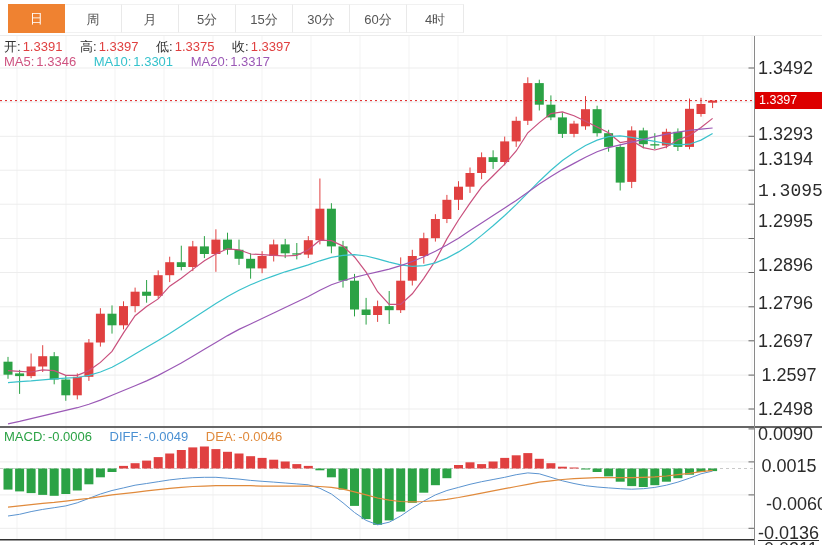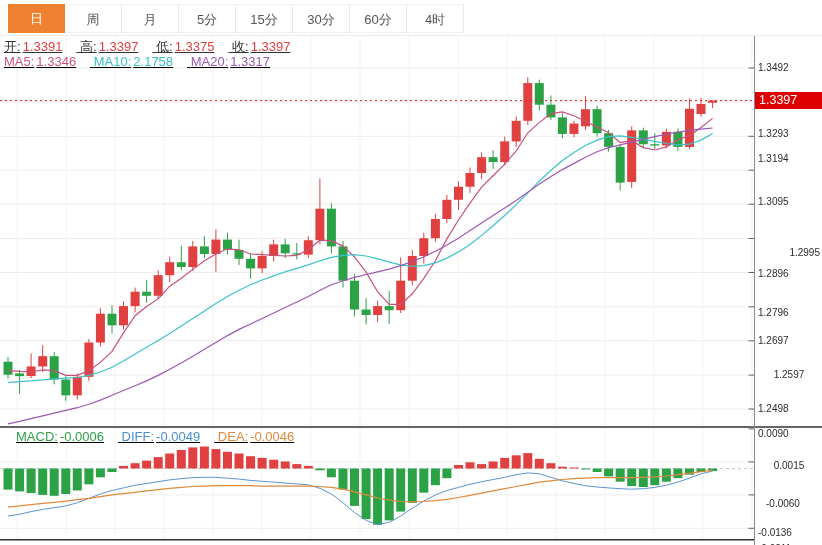--- a/index.html
+++ b/index.html
@@ -5,27 +5,27 @@
   html,body{margin:0;padding:0;background:#fff;font-family:"Liberation Sans",sans-serif;}
   .page{position:relative;width:822px;height:545px;overflow:hidden;background:#fff;}
   svg{position:absolute;left:0;z-index:1;}
   #mainSvg{top:0;}
   #macdSvg{top:426px;}
   .toolbar{position:absolute;top:4px;left:8px;display:flex;z-index:6;}
   .tab{width:57px;height:29px;line-height:29px;text-align:center;font-size:13px;color:#555;
        background:#fff;border-right:1px solid #e9e9e9;border-top:1px solid #f1f1f1;
        border-bottom:1px solid #f1f1f1;cursor:pointer;box-sizing:border-box;}
   .tab.active{color:#fff;border:none;}
-  .legend{position:absolute;z-index:6;font-size:13px;white-space:nowrap;text-decoration:underline;}
+  .legend{position:absolute;z-index:6;font-size:13px;white-space:nowrap;}
   .legend .li{margin-right:14px;}
   .legend .lab{margin-right:2px;}
   .legend1{top:38px;left:4px;color:#333;}
   .legend2{top:54px;left:4px;}
-  .legend3{top:429px;left:16px;text-align:right;}
-  .alab{position:absolute;left:758px;width:62px;font-size:10px;color:#2b2b2b;
+  .legend3{top:429px;left:4px;text-align:right;}
+  .alab{position:absolute;left:758px;width:62px;font-size:18px;color:#2b2b2b;
         line-height:16px;z-index:4;}
   .badge{position:absolute;left:755px;top:92px;width:67px;height:17px;color:#fff;
          font-size:12.5px;line-height:17px;padding-left:4px;box-sizing:border-box;z-index:7;}
 </style>
 </head>
 <body>
 
 <div class="page">
 
   <svg id="mainSvg" width="822" height="426">
@@ -305,42 +305,42 @@
 
   <div class="legend legend1">
     <span class="li"><span class="lab">开:</span><span class="val" style="color: rgb(224, 64, 64);">1.3391</span></span>
     <span class="li"><span class="lab">高:</span><span class="val" style="color: rgb(224, 64, 64);">1.3397</span></span>
     <span class="li"><span class="lab">低:</span><span class="val" style="color: rgb(224, 64, 64);">1.3375</span></span>
     <span class="li"><span class="lab">收:</span><span class="val" style="color: rgb(224, 64, 64);">1.3397</span></span>
   </div>
 
   <div class="legend legend2">
     <span class="li" style="color: rgb(207, 83, 128);"><span class="lab">MA5:</span><span class="val">1.3346</span></span>
-    <span class="li" style="color: rgb(53, 194, 204);"><span class="lab">MA10:</span><span class="val">2.1758</span></span>
+    <span class="li" style="color: rgb(53, 194, 204);"><span class="lab">MA10:</span><span class="val">1.3301</span></span>
     <span class="li" style="color: rgb(155, 89, 182);"><span class="lab">MA20:</span><span class="val">1.3317</span></span>
   </div>
 
   <div class="legend legend3">
     <span class="li" style="color: rgb(43, 162, 69);"><span class="lab">MACD:</span><span class="val">-0.0006</span></span>
     <span class="li" style="color: rgb(74, 144, 210);"><span class="lab">DIFF:</span><span class="val">-0.0049</span></span>
     <span class="li" style="color: rgb(224, 138, 60);"><span class="lab">DEA:</span><span class="val">-0.0046</span></span>
   </div>
 
   <div class="badge" id="priceBadge" style="background: rgb(221, 0, 0);">1.3397</div>
 
   <div id="axisLabels">
       <div class="alab" style="top: 60px;">1.3492</div>
       <div class="alab" style="top: 126px;">1.3293</div>
       <div class="alab" style="top: 151px;">1.3194</div>
-      <div class="alab" style="top: 194px;">1.3095</div>
-      <div class="alab" style="top: 245px; text-align: right;">1.2995</div>
-      <div class="alab" style="top: 266px;">1.2896</div>
-      <div class="alab" style="top: 305px;">1.2796</div>
+      <div class="alab" style="top: 183px; font-family: Liberation Mono, monospace;">1.3095</div>
+      <div class="alab" style="top: 213px;">1.2995</div>
+      <div class="alab" style="top: 257px;">1.2896</div>
+      <div class="alab" style="top: 295px;">1.2796</div>
       <div class="alab" style="top: 332.8px;">1.2697</div>
       <div class="alab" style="top: 367.1px; text-align: center;">1.2597</div>
       <div class="alab" style="top: 401px;">1.2498</div>
       <div class="alab" style="top: 426px;">0.0090</div>
       <div class="alab" style="top: 458px; text-align: center;">0.0015</div>
       <div class="alab" style="top: 496px; margin-left: 8px;">-0.0060</div>
-      <div class="alab" style="top: 525px;">-0.0136</div>
+      <div class="alab" style="top: 525px; text-decoration: underline;">-0.0136</div>
       <div class="alab" style="top: 541px;">-0.0211</div>
     </div>
 </div>
 
 </body></html>

